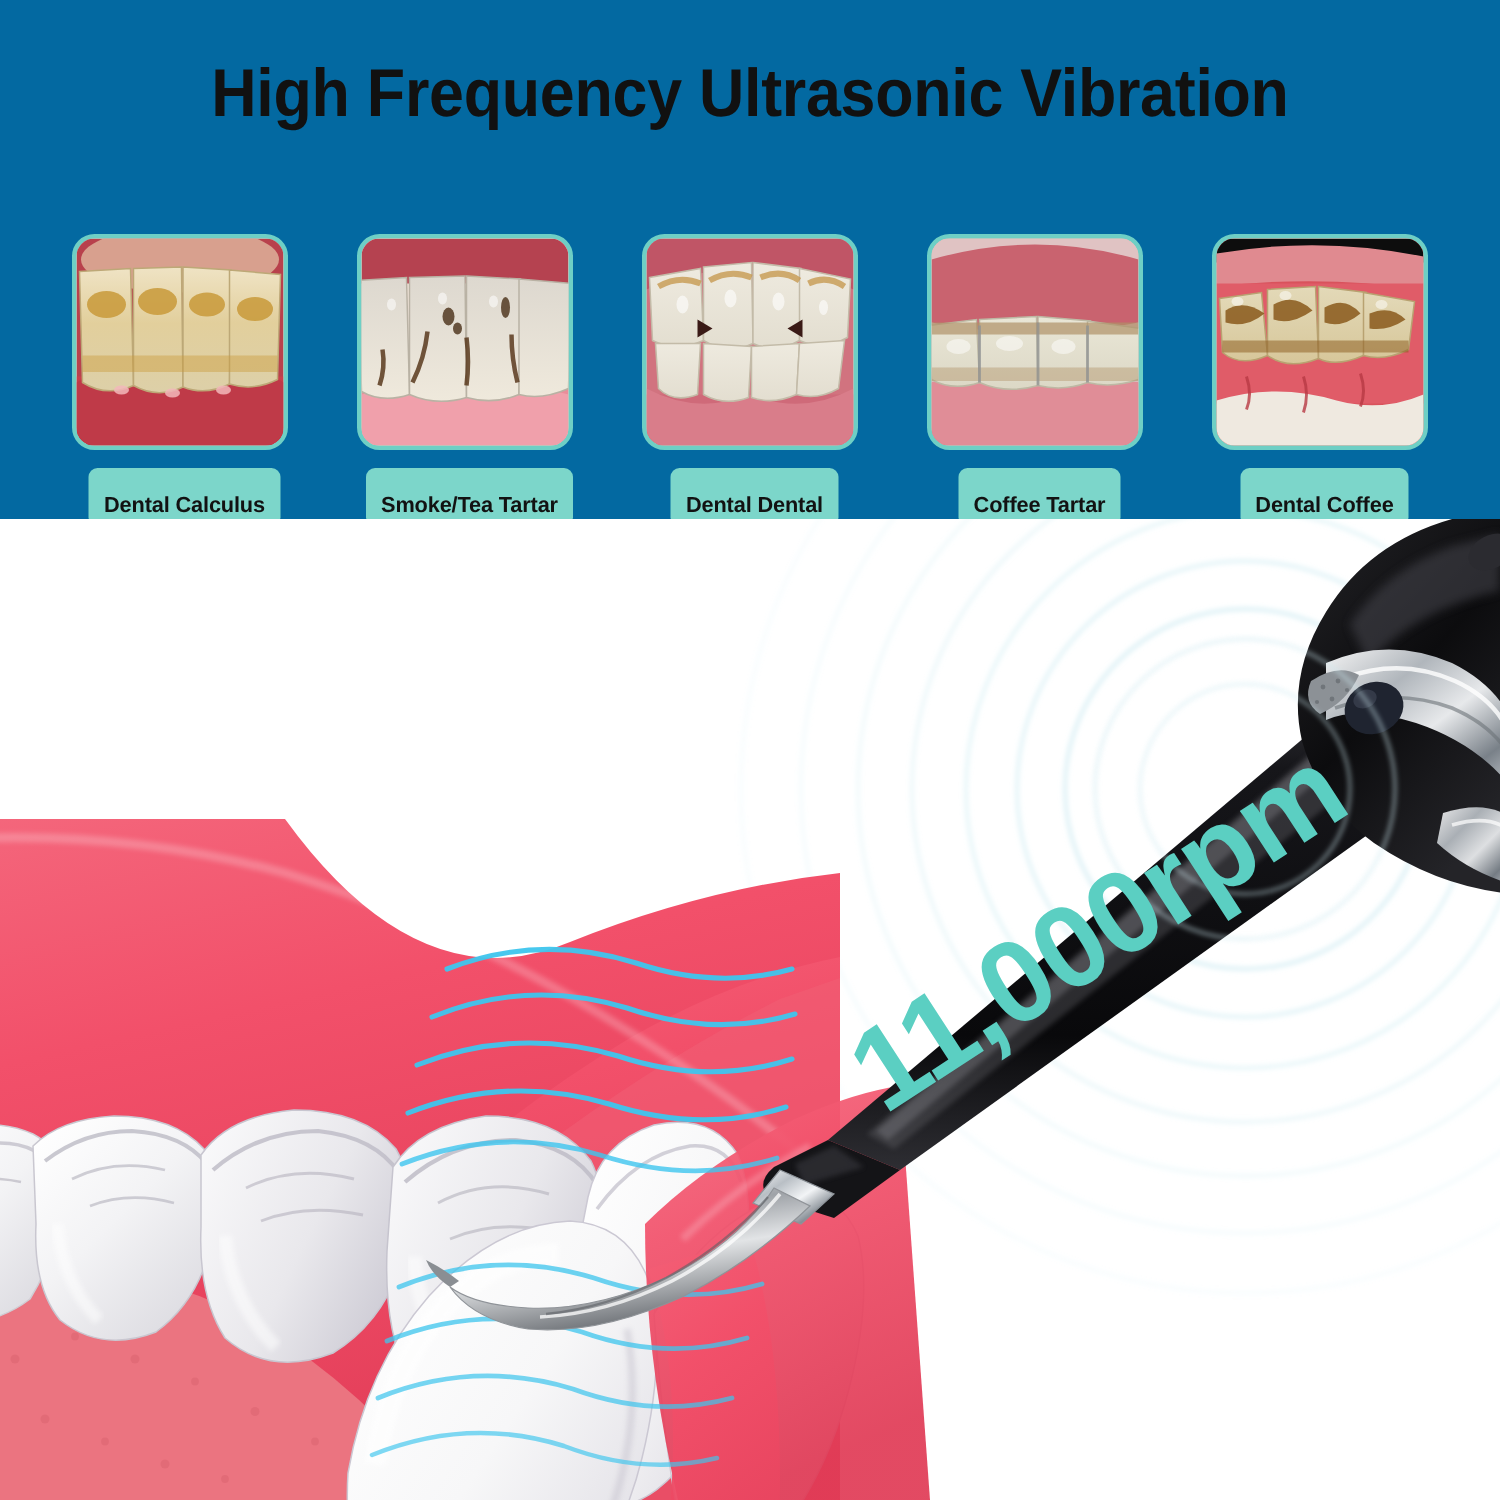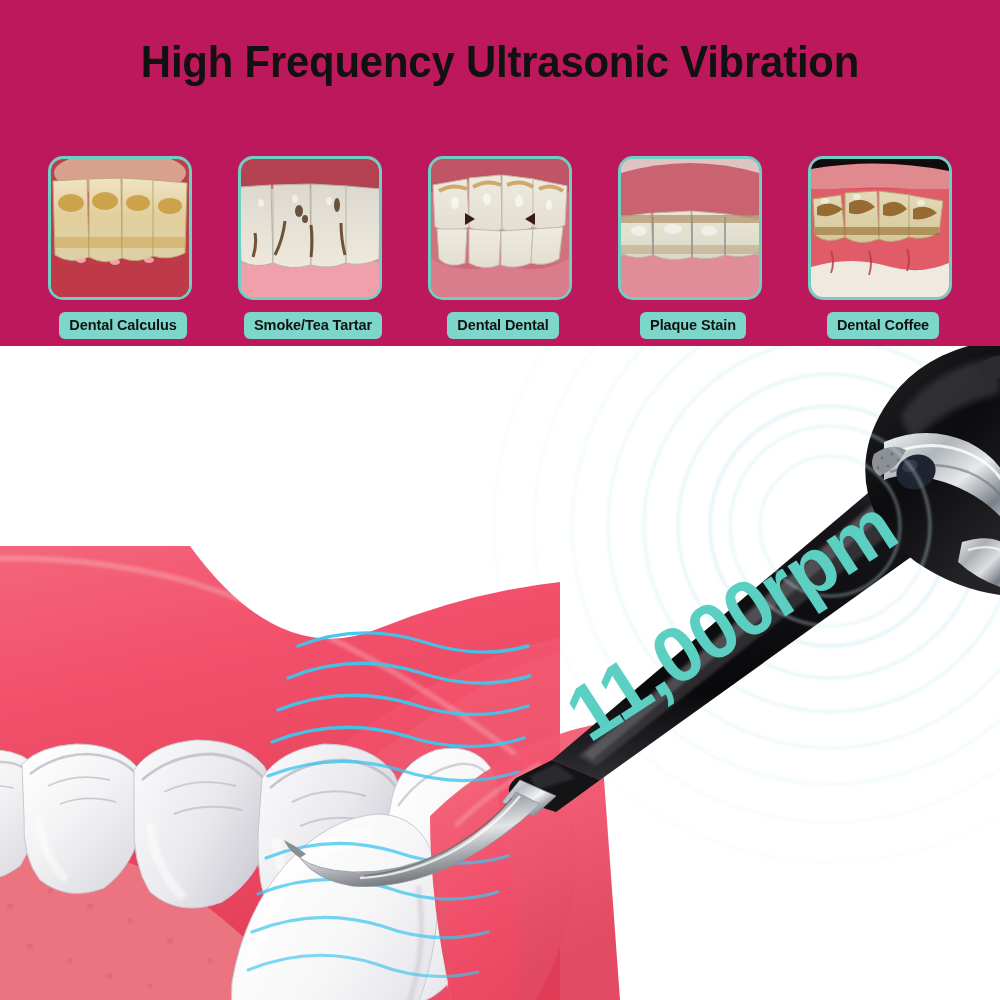--- a/index.html
+++ b/index.html
@@ -1,19 +1,19 @@
 <!DOCTYPE html>
 <html><head>
 <meta charset="utf-8">
 <style>
   html,body{margin:0;padding:0;background:#ffffff;}
   body{width:1000px;height:1000px;overflow:hidden;position:relative;
        font-family:"Liberation Sans","DejaVu Sans",sans-serif;}
 
-  #stage{position:absolute;inset:0;width:1000px;height:1000px;background:#be185d;overflow:hidden;}
+  #stage{position:absolute;inset:0;width:1000px;height:1000px;background:#0369a1;overflow:hidden;}
 
   
   #title{
     position:absolute;left:0;top:36px;width:1000px;text-align:center;
     font-family:"Liberation Sans","DejaVu Sans",sans-serif;
     font-weight:bold;font-size:45px;line-height:52px;color:#111111;
     letter-spacing:-0.2px;transform:scaleX(0.93);transform-origin:50% 50%;
     white-space:nowrap;
   }
 
@@ -22,21 +22,21 @@
   .thumb-cell{position:absolute;top:0;width:150px;}
   .thumb-frame{
     width:144px;height:144px;box-sizing:border-box;
     border:3px solid #6ECFC5;border-radius:15px;overflow:hidden;
     background:#e8c8b8;position:relative;
   }
   .thumb-img{position:absolute;inset:0;}
   .pill{
     margin:12px auto 4px;display:table;
     background:#7CD6CA;border-radius:6px;
-    padding:5px 10px 6px;
+    padding:17px 10px 6px;
     font-size:14.5px;font-weight:bold;color:#121212;
     white-space:nowrap;letter-spacing:-0.1px;
   }
 
   
   #scene{position:absolute;left:0;top:346px;width:1000px;height:654px;}
   #scene svg{display:block;}
 
   
   #rpm{
@@ -210,21 +210,21 @@
               <path d="M71 56 L71 98"></path>
               <path d="M104 58 L104 96"></path>
           </g>
           <g fill="#ffffff" opacity="0.5">
             <ellipse cx="18" cy="72" rx="8" ry="5"></ellipse>
               <ellipse cx="52" cy="70" rx="9" ry="5"></ellipse>
               <ellipse cx="88" cy="72" rx="8" ry="5"></ellipse>
           </g>
         </svg>
       </div>
-      <div class="pill">Plaque Stain</div>
+      <div class="pill">Coffee Tartar</div>
     </div>
 
     <div class="thumb-cell" style="left:808px;">
       <div class="thumb-frame">
         <svg class="thumb-img" width="138" height="138" viewBox="0 0 138 138">
           <defs>
             <linearGradient id="c5t" x1="0" y1="0" x2="0" y2="1">
               <stop offset="0" stop-color="#e3d9b8"></stop>
                 <stop offset="1" stop-color="#d7c79a"></stop>
             </linearGradient>

